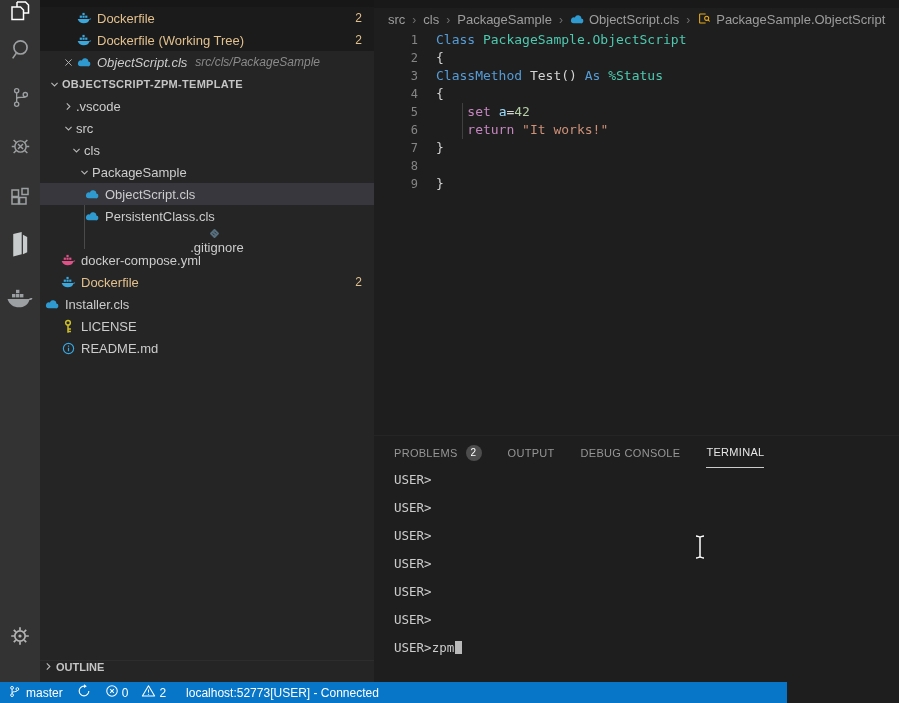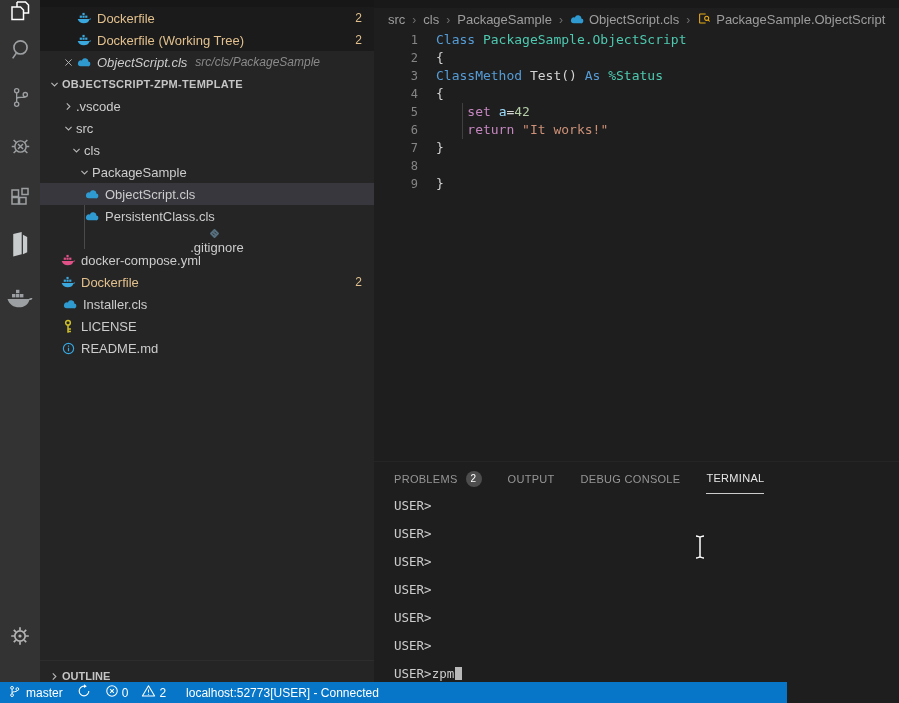--- a/index.html
+++ b/index.html
@@ -23,21 +23,21 @@
   .label { white-space:nowrap; }
   .mod { color:var(--modified,#e2c08d); }
   .badge { margin-left:auto; margin-right:12px; color:var(--modified,#e2c08d); font-size:12px; flex:none; }
   .oe-sel { background:#1b1b1c; }
   .tree-sel { background:#37373d; }
   .desc { color:#8a8a8a; font-size:12px; margin-left:8px; font-style:italic; white-space:nowrap; overflow:hidden; }
   .italic { font-style:italic; }
   .close-slot { width:16px; margin-left:20px; display:flex; justify-content:center; flex:none; }
   .indent-guide { position:absolute; left:44px; top:205px; width:1px; height:44px; background:#4a4a4a; }
   .outline-row { position:absolute; bottom:0; left:0; right:0; height:22px; border-top:1px solid #2d2d2e;
-                 display:flex; align-items:flex-end; padding-left:6px; font-size:11px; font-weight:bold; color:#c5c5c5; cursor:pointer; }
+                 display:flex; align-items:flex-start; font-size:11px; font-weight:bold; color:#c5c5c5; cursor:pointer; }
 
   
   .editor-area { position:absolute; left:374px; top:0; width:525px; height:461px; background:#1e1e1e; overflow:hidden; }
   .editor-top-strip { height:8px; background:#191919; }
   .breadcrumbs { height:23px; display:flex; align-items:center; padding-left:14px; font-size:13px;
                  color:#9d9d9d; white-space:nowrap; overflow:hidden; }
   .bc-item { display:flex; align-items:center; gap:5px; cursor:pointer; }
   .bc-sep { margin:0 7px; color:#6f6f6f; font-size:12px; }
   .code { position:absolute; top:31px; left:0; right:0; font-family:"DejaVu Sans Mono", monospace;
           font-size:13px; line-height:18px; }
@@ -47,21 +47,21 @@
   .editor-guide { position:absolute; left:88px; top:103px; width:1px; height:36px; background:#404040; }
   .tok-keyword { color:var(--keyword,#569cd6); }
   .tok-type    { color:var(--type,#4ec9b0); }
   .tok-control { color:var(--control,#c586c0); }
   .tok-variable{ color:var(--variable,#9cdcfe); }
   .tok-number  { color:var(--number,#b5cea8); }
   .tok-string  { color:var(--string,#ce9178); }
   .tok-plain   { color:#d4d4d4; }
 
   
-  .panel { position:absolute; left:374px; top:461px; width:525px; height:221px; background:#1e1e1e;
+  .panel { position:absolute; left:374px; top:435px; width:525px; height:221px; background:#1e1e1e;
            border-top:1px solid #252526; overflow:hidden; }
   .panel-tabs { display:flex; align-items:center; height:31px; padding-left:20px; gap:26px;
                 font-size:11px; color:#969696; margin-top:1px; }
   .ptab { display:flex; align-items:center; gap:8px; height:100%; cursor:pointer; letter-spacing:.3px; }
   .ptab.active { color:#e7e7e7; border-bottom:1px solid #cccccc; }
   .pbadge { background:#4d4d4d; color:#ffffff; border-radius:50%; width:16px; height:16px;
             display:flex; align-items:center; justify-content:center; font-size:10px; }
   .terminal { position:absolute; top:30px; left:20px; right:0; bottom:0;
               font-family:"DejaVu Sans Mono", monospace; font-size:12.5px; line-height:28px;
               color:#cccccc; overflow:hidden; cursor:text; }
@@ -272,21 +272,21 @@
               <rect x="4" y="5" width="3.2" height="3.2"></rect>
               <rect x="8" y="5" width="3.2" height="3.2"></rect>
               <rect x="12" y="5" width="3.2" height="3.2"></rect>
               <rect x="8" y="1" width="3.2" height="3.2"></rect>
               <path d="M1 10 H18 C18.6 9.2 19.8 8.9 20.8 9.5 C20.2 10.6 19.1 10.8 18.3 10.7 C17.2 14.5 14 16.3 10 16.3 C5.6 16.3 2.6 14.3 1 10 Z"></path>
             </svg>
           </span>
           <span class="label mod">Dockerfile</span>
           <span class="badge">2</span>
         </div>
-        <div class="row" style="padding-left: 22px;">
+        <div class="row" style="padding-left: 4px;">
           <span class="ficon">
             <svg width="14" height="10" viewBox="0 0 20 14">
               <path fill="#2f9ad0" d="M5.3 13.2 A4.3 4.3 0 1 1 6.9 4.8 A4.8 4.8 0 0 1 16.2 6.4 A3.4 3.4 0 0 1 15.2 13.2 Z"></path>
             </svg>
           </span>
           <span class="label">Installer.cls</span>
         </div>
         <div class="row" style="padding-left: 20px;">
           <span class="ficon">
             <svg width="10" height="15" viewBox="0 0 12 18" fill="none" stroke="#d0c12b" stroke-width="1.8">

